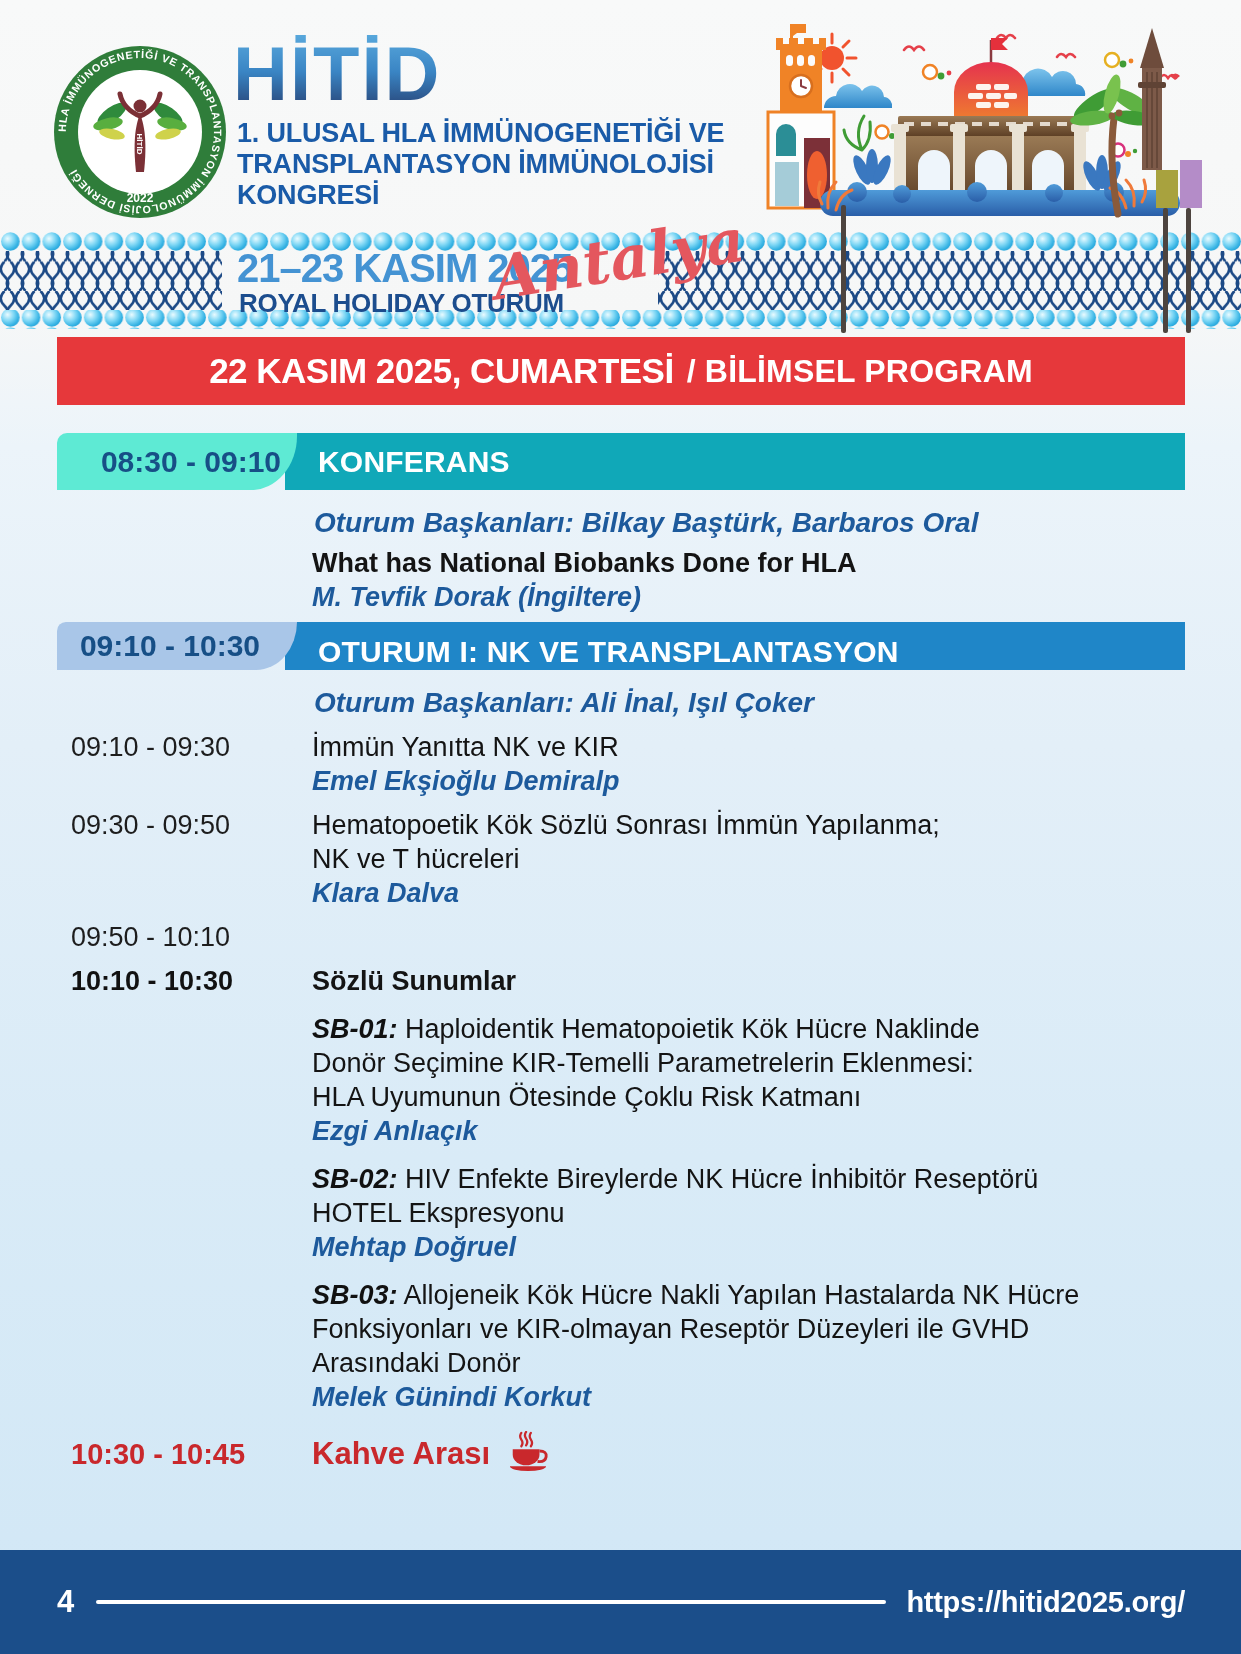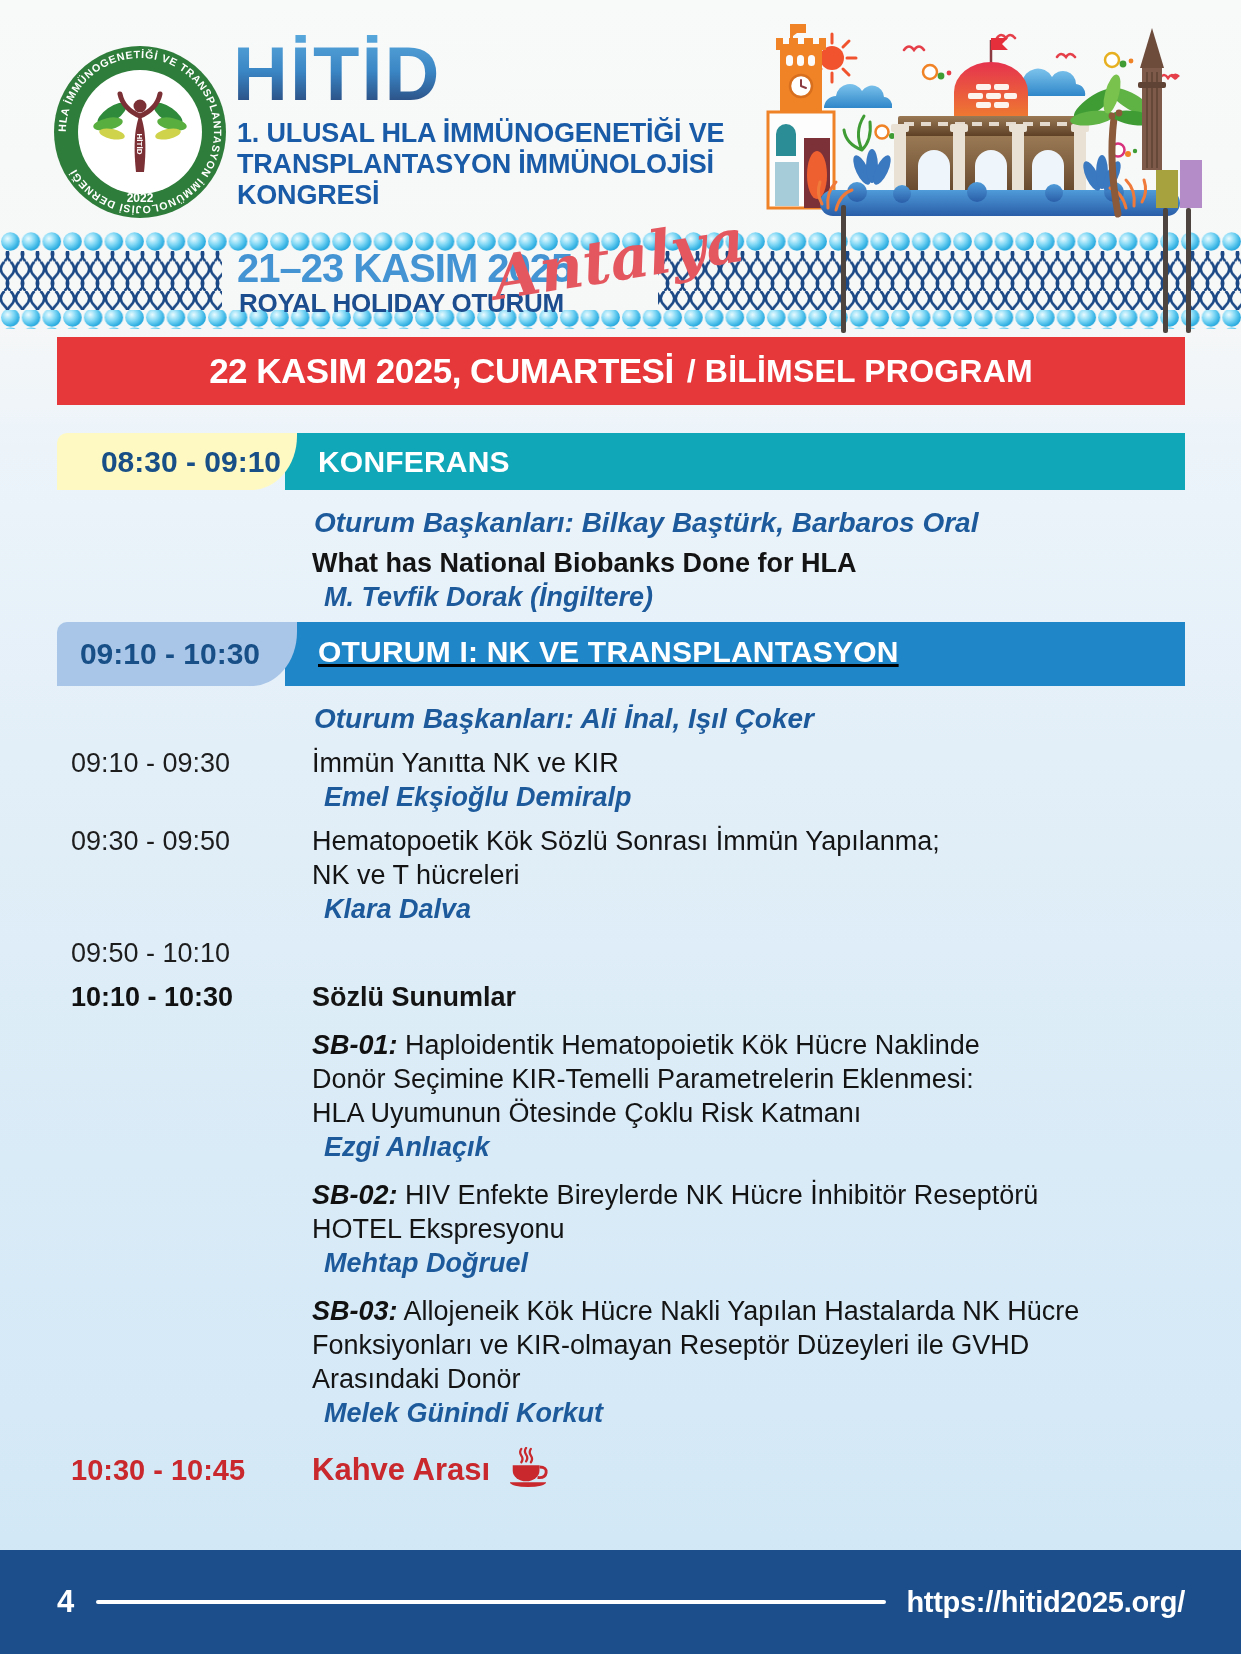--- a/index.html
+++ b/index.html
@@ -41,44 +41,44 @@
     display:flex;align-items:center;justify-content:center;color:#ffffff;white-space:nowrap;
   }
   .banner-bold{font-size:35px;font-weight:800;letter-spacing:-0.5px;}
   .banner-rest{font-size:32px;font-weight:700;margin-left:13px;letter-spacing:0.2px;}
 
   
   .schedule{position:absolute;left:57px;top:433px;width:1128px;}
   .band{position:relative;}
   .band .fill{position:absolute;left:228px;right:0;top:0;bottom:0;}
   .band.teal{height:57px;}
-  .band.blue{height:64px;text-decoration:underline;}
+  .band.blue{height:48px;}
   .band.teal .fill{background:#10a8b8;}
   .band.blue .fill{background:#1f86c8;}
   .pill{position:absolute;left:0;top:0;width:240px;height:100%;z-index:2;
     border-radius:10px 0 46px 0 / 10px 0 54px 0;
     display:flex;align-items:center;justify-content:center;
     font-size:30px;font-weight:700;color:#174f86;padding-right:14px;box-sizing:border-box;}
-  .band.teal .pill{background:#fef9c3;padding-left:42px;}
+  .band.teal .pill{background:#5eead4;padding-left:42px;}
   .band.blue .pill{background:#a9c6e8;}
   .band-title{position:relative;z-index:1;margin-left:261px;color:#ffffff;font-size:30px;font-weight:700;letter-spacing:0.2px;}
   .band.teal .band-title{line-height:57px;}
   .band.blue .band-title{line-height:60px;}
 
   .chairs{margin:16px 0 0 257px;font-size:28px;font-weight:700;font-style:italic;color:#1d5a9c;line-height:34px;}
   .row{display:flex;margin-top:10px;}
   .row.first{margin-top:6px;}
   .row.gap{margin-top:14px;}
   .col-time{flex:none;width:255px;box-sizing:border-box;padding-left:14px;font-size:27px;color:#1d1d1d;line-height:34px;}
   .col-time.bold{font-weight:700;color:#111;}
   .col-body{flex:1;min-width:0;}
   .line{font-size:27px;color:#141414;line-height:34px;}
   .line.bold{font-weight:700;}
   .sb{font-weight:700;color:#111;font-style:italic;}
-  .speaker{font-size:27px;font-weight:700;font-style:italic;color:#1d5a9c;line-height:34px;margin-left:12px;}
+  .speaker{font-size:27px;font-weight:700;font-style:italic;color:#1d5a9c;line-height:34px;}
 
   .break-row{margin-top:18px;align-items:center;}
   .break-time{color:#c9282c;font-weight:700;font-size:29px;}
   .break-body{display:flex;align-items:center;}
   .break-label{color:#c9282c;font-weight:700;font-size:31px;line-height:44px;}
   .coffee{margin-left:16px;margin-top:-4px;}
 
   
   .footer{
     position:absolute;left:0;top:1550px;width:1241px;height:104px;background:#1b4e8a;

